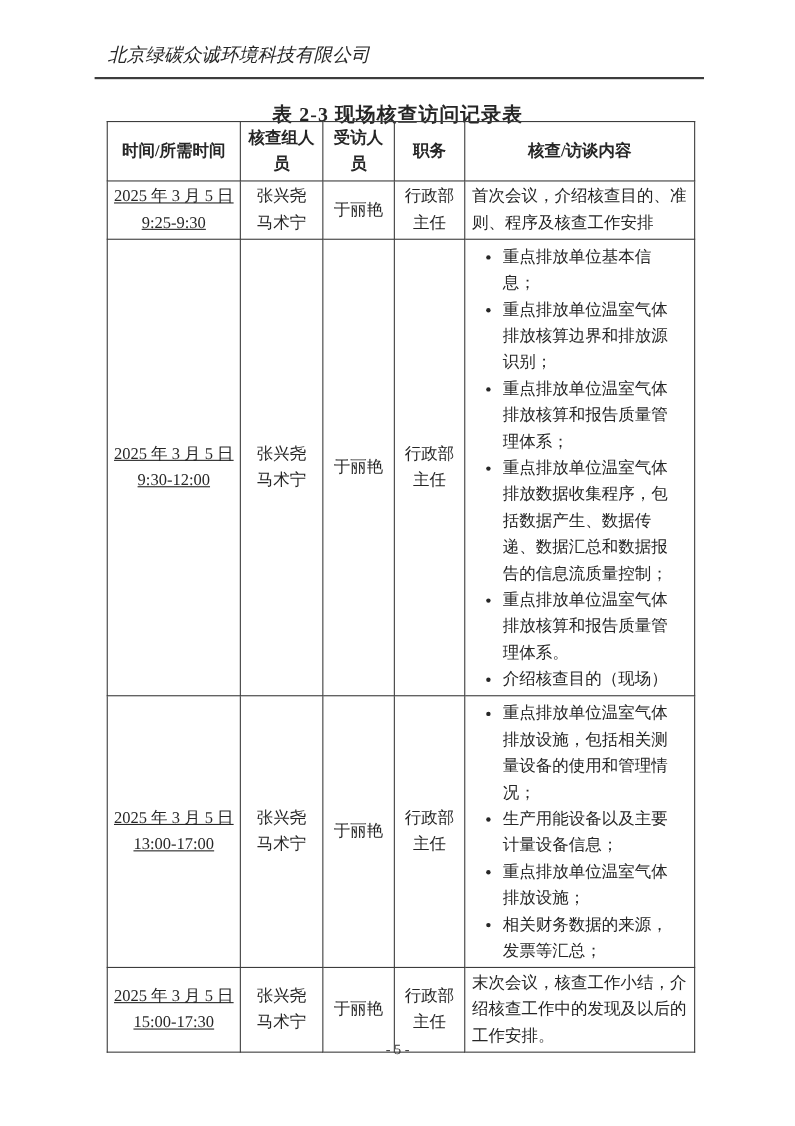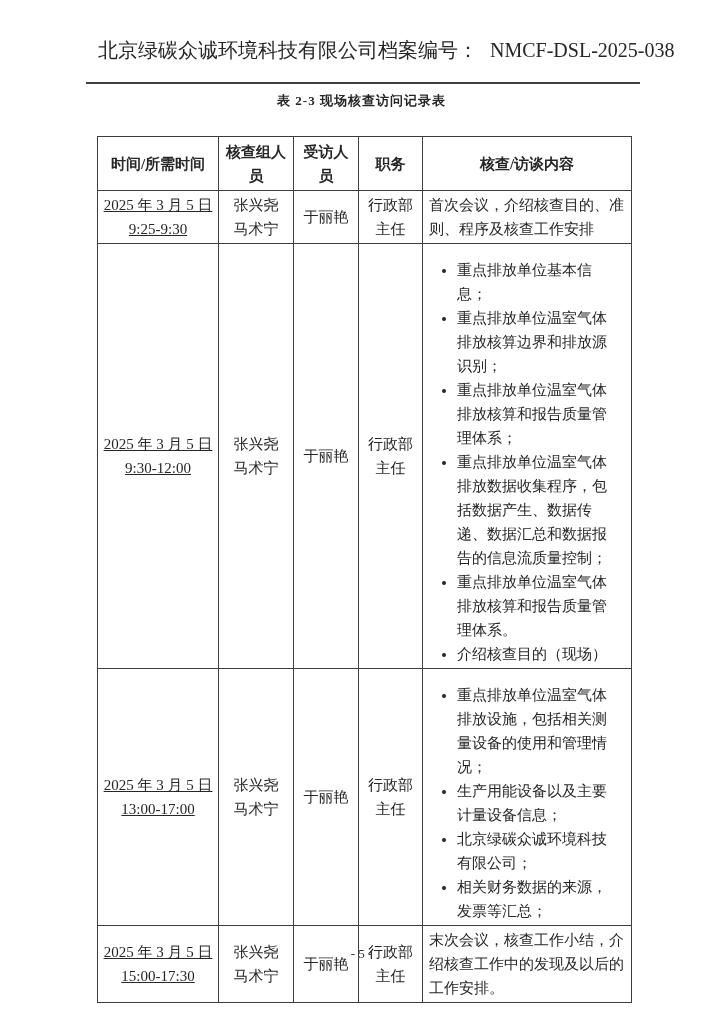--- a/index.html
+++ b/index.html
@@ -24,45 +24,46 @@
   
   .doc-header {
     position: absolute;
     top: 40px;
     left: 86px;
     width: 554px;
     box-sizing: border-box;
     display: flex;
     justify-content: space-between;
     align-items: flex-end;
-    padding: 0 4px 22px 12px;
+    padding: 0 4px 10px 12px;
     border-bottom: 2px solid #3d3d3d;
-    font-size: 20px;
+    font-size: 17px;
     line-height: 20px;
     white-space: nowrap;
+    font-style: italic;
   }
   .doc-header .archive {
     display: flex;
   }
   .doc-header .archive-label { margin-right: 12px; }
   
   .doc-title {
     position: absolute;
     top: 92px;
     left: 0;
     width: 723px;
     text-align: center;
-    font-size: 13px;
+    font-size: 18px;
     font-weight: bold;
     letter-spacing: 1px;
   }
   
   table.record-table {
     position: absolute;
-    top: 136px;
+    top: 110px;
     left: 97px;
     width: 534px;
     border-collapse: collapse;
     table-layout: fixed;
   }
   .record-table th,
   .record-table td {
     border: 1px solid #3d3d3d;
     font-size: 15px;
     line-height: 24px;
@@ -86,21 +87,21 @@
     padding: 2px 6px;
   }
   td.content-text {
     text-align: left;
   }
   td.content-bullets {
     vertical-align: top;
     text-align: left;
   }
   ul.bullet-list {
-    margin: 12px 0 0 0;
+    margin: 2px 0 0 0;
     padding: 0 16px 0 28px;
     list-style: disc outside;
     font-family: Liberation Serif, serif;
   }
   ul.bullet-list li {
     line-height: 24px;
     text-align: left;
   }
   .two-line span { display: block; line-height: 24px; }
   
@@ -114,24 +115,20 @@
     color: #333333;
   }
 </style>
 </head>
 <body>
 
 <div class="page">
 
   <div class="doc-header">
     <span>北京绿碳众诚环境科技有限公司</span>
-    <span class="archive">
-      <span class="archive-label">档案编号：</span>
-      <span class="archive-value">NMCF-DSL-2025-038</span>
-    </span>
   </div>
 
   <div class="doc-title">表 2-3 现场核查访问记录表</div>
 
   <table class="record-table">
     <colgroup>
       <col style="width:121px">
       <col style="width:75px">
       <col style="width:65px">
       <col style="width:64px">
@@ -202,21 +199,21 @@
         </td>
         <td>于丽艳</td>
         <td class="two-line">
           <span>行政部</span>
           <span>主任</span>
         </td>
         <td class="content-cell content-bullets">
           <ul class="bullet-list">
             <li>重点排放单位温室气体排放设施，包括相关测量设备的使用和管理情况；</li>
             <li>生产用能设备以及主要计量设备信息；</li>
-            <li>北京绿碳众诚环境科技有限公司；</li>
+            <li>重点排放单位温室气体排放设施；</li>
             <li>相关财务数据的来源，发票等汇总；</li>
           </ul>
         </td>
       </tr>
 
       <tr class="row-last">
         <td class="time-cell two-line">
           <span>2025 年 3 月 5 日</span>
           <span>15:00-17:30</span>
         </td>

